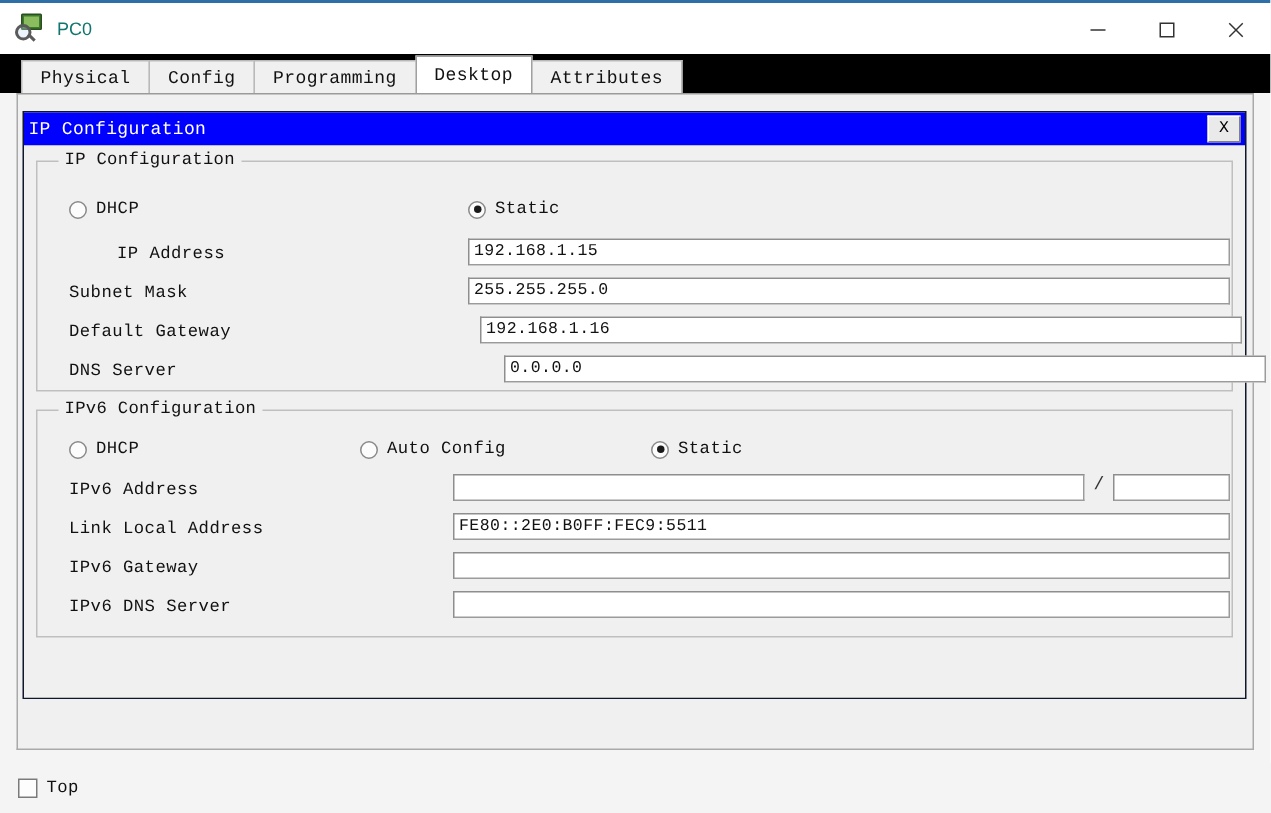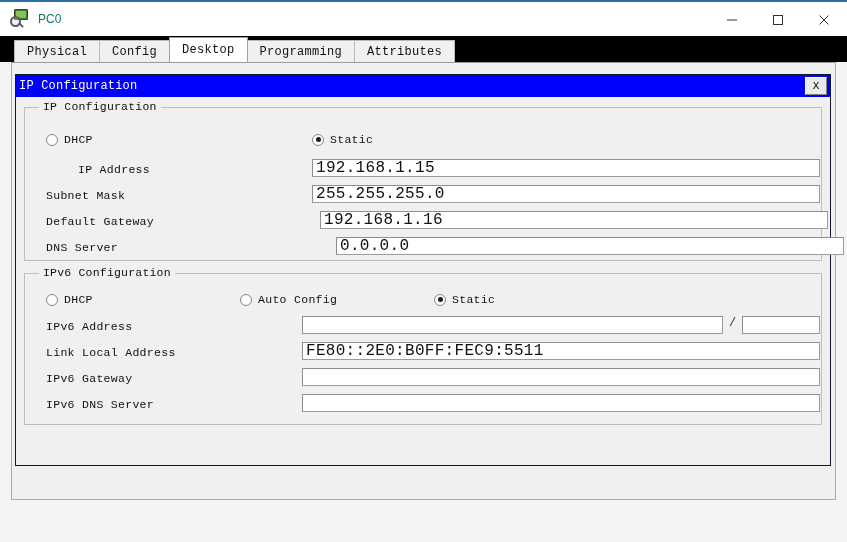--- a/index.html
+++ b/index.html
@@ -172,21 +172,21 @@
     background: #1a1a1a;
   }
 
   
   .field {
     background: #ffffff;
     border: 1px solid #9b9b9b;
     border-top-color: #8e8e8e;
     border-left-color: #8e8e8e;
     height: 18px;
-    font-size: 16px;
+    font-size: 11px;
     color: #111;
     display: flex; align-items: center;
     padding-left: 3px;
     letter-spacing: 0.3px;
     overflow: hidden;
     white-space: nowrap;
   }
 
   .slash {
     position: absolute;
@@ -241,25 +241,25 @@
     </div>
   </div>
 
   <div class="tabbar">
     <div class="tab">
         <span>Physical</span>
       </div>
     <div class="tab">
         <span>Config</span>
       </div>
+    <div class="tab">
+        <span>Programming</span>
+      </div>
     <div class="tab active">
         <span>Desktop</span>
-      </div>
-    <div class="tab">
-        <span>Programming</span>
       </div>
     <div class="tab">
         <span>Attributes</span>
       </div>
   </div>
 
   <div class="content">
 
     <div class="ipwin">
 
@@ -343,14 +343,18 @@
 
         <span class="lbl" style="position:absolute; left:30px; top:301px;">IPv6 DNS Server</span>
         <div class="field" style="position:absolute; left:286px; top:297px; width:518px;">
           <span></span>
         </div>
 
       </div>
     </div>
   </div>
 
+  <div class="topbar">
+    <span class="cbox"></span>
+    <span class="top-label">Top</span>
+  </div>
 
 </div>
 
 </body></html>

